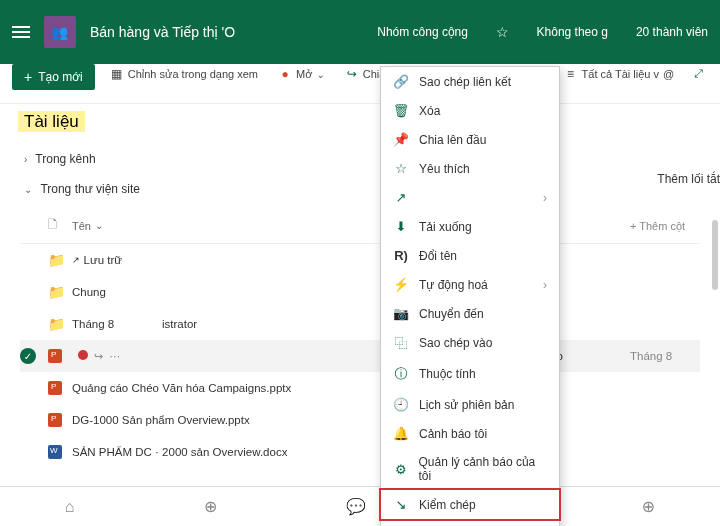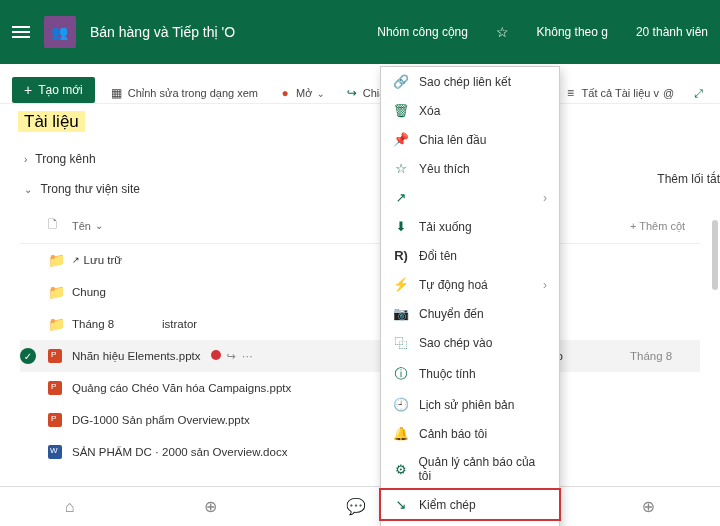--- a/index.html
+++ b/index.html
@@ -4,21 +4,21 @@
 <style>
 *{margin:0;padding:0;box-sizing:border-box;font-family:"Segoe UI",Arial,sans-serif}
 body{width:720px;height:526px;overflow:hidden;background:#fff;position:relative}
 .header{background:#0b6a43;color:#fff;height:64px;display:flex;align-items:center;padding:0 12px}
 .hamburger{width:18px;display:flex;flex-direction:column;gap:3px;cursor:pointer}
 .hamburger span{height:2px;background:#fff}
 .logo{width:32px;height:32px;background:#7a4a8a;margin:0 14px;border-radius:2px;display:flex;align-items:center;justify-content:center;font-size:14px}
 .title{font-size:14px;font-weight:400;flex:1}
 .header-right{display:flex;align-items:center;gap:28px;font-size:12px}
 .star{font-size:14px}
-.toolbar{height:40px;display:flex;align-items:flex-end;padding:0 12px;gap:10px;border-bottom:1px solid #eee}
+.toolbar{height:40px;display:flex;align-items:flex-start;padding:0 12px;gap:10px;border-bottom:1px solid #eee}
 .btn-new{background:#0b6a43;color:#fff;padding:5px 12px;border-radius:2px;font-size:12px;display:flex;align-items:center;gap:6px}
 .btn-new::before{content:"+";font-size:14px}
 .tb-item{font-size:11px;color:#444;display:flex;align-items:center;gap:4px;padding:3px 5px}
 .ico{width:14px;height:14px;display:inline-flex;align-items:center;justify-content:center;font-size:12px}
 .dots{font-size:14px;color:#555;letter-spacing:1px}
 .spacer{flex:1}
 .section-label{padding:8px 18px;font-size:17px}
 .section-label span{background:#fff3a0;padding:1px 6px}
 .tree{padding:4px 0}
 .tree-item{padding:8px 24px;font-size:12px;color:#333;display:flex;align-items:center;gap:8px}
@@ -152,21 +152,20 @@
         <div class="col-add"></div>
       </div>
       <div class="row selected">
         <div class="col-sel">
           <div class="check">✓</div>
         </div>
         <div class="col-icon">
           <div class="ppt"></div>
         </div>
         <div class="col-name">
-          <span>Nhãn hiệu Elements.pptx</span>
           <span class="row-actions">
             <span class="red-dot"></span>
             <span>↪</span>
             <span>⋯</span>
           </span>
         </div>
         <div class="col-mod">Chúng tôi</div>
         <div class="col-by">pp</div>
         <div class="col-add">Tháng 8</div>
       </div>

